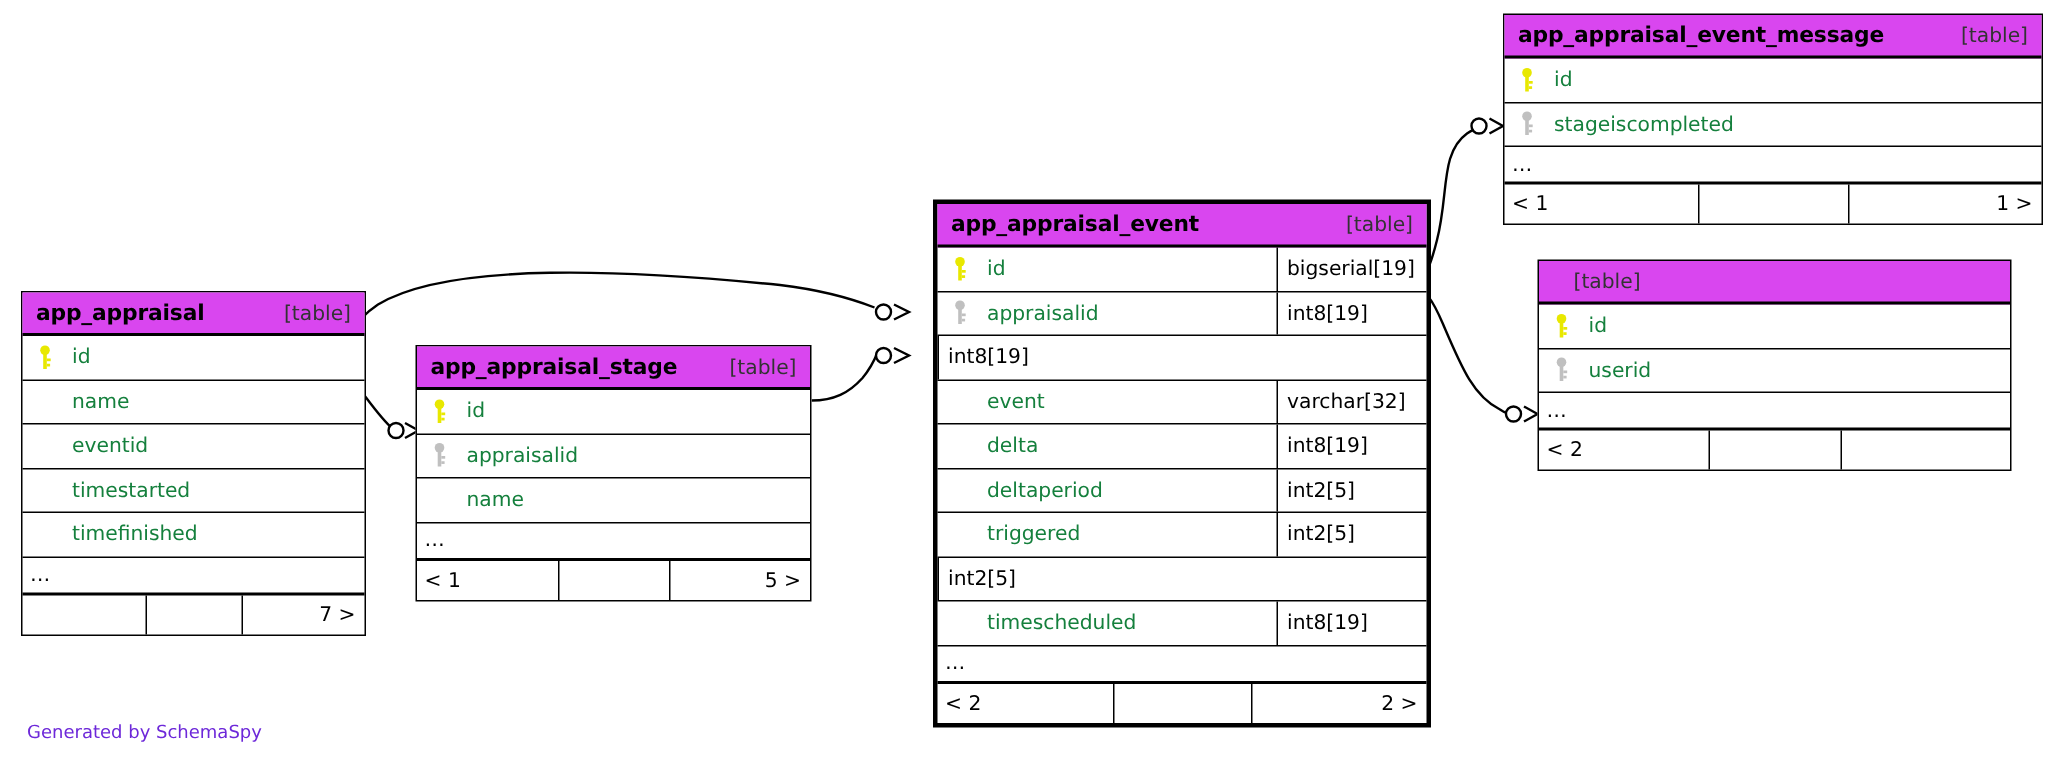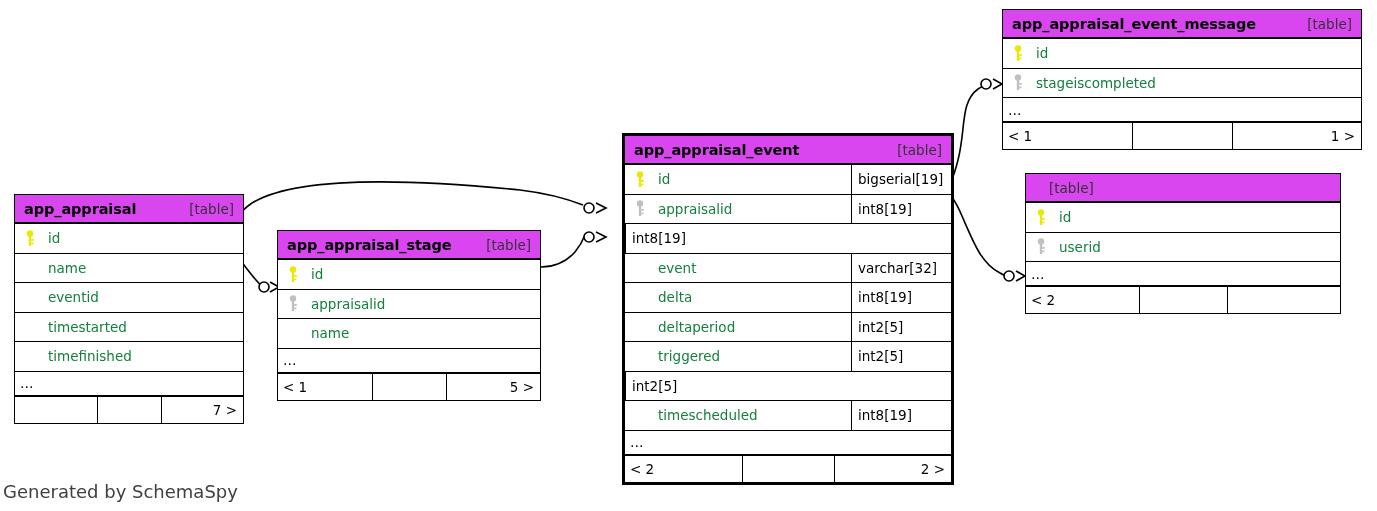--- a/index.html
+++ b/index.html
@@ -144,24 +144,24 @@
     border-left: 1px solid #000000;
   }
   .footer-cell.right {
     flex: 1 1 auto;
     border-left: 1px solid #000000;
     justify-content: flex-end;
     padding-right: 6px;
   }
   .caption {
     position: absolute;
-    left: 3px;
+    left: 18px;
     top: 481px;
-    font-size: 18px;
-    color: #404040;
+    font-size: 12px;
+    color: #6d28d9;
     white-space: nowrap;
     z-index: 12;
   }
 </style>
 </head>
 <body>
 
 <div id="canvas">
 
   <svg class="edges" viewBox="0 0 1377 511" xmlns="http://www.w3.org/2000/svg">

